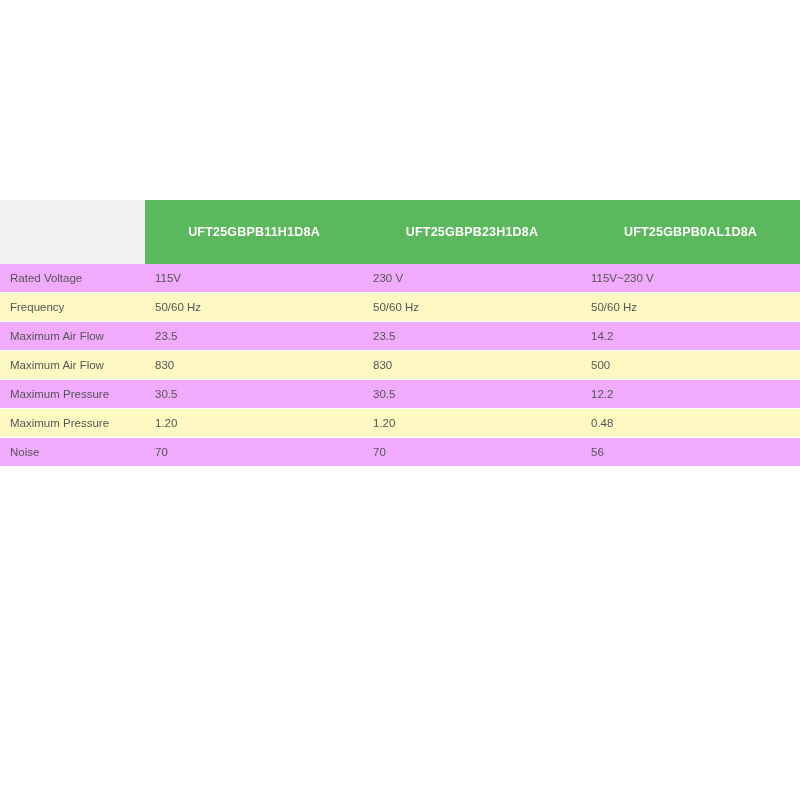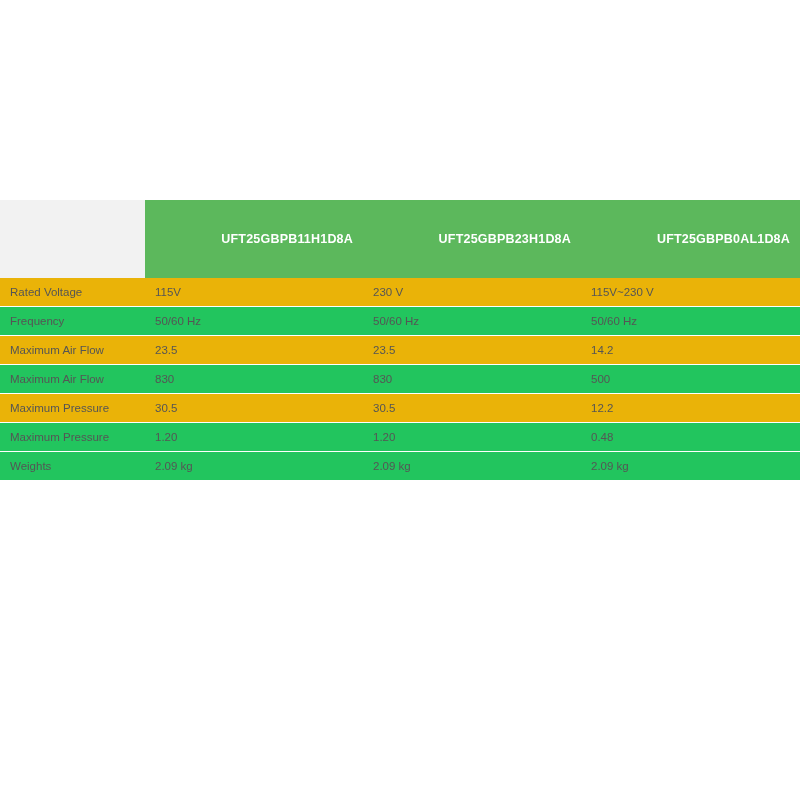--- a/index.html
+++ b/index.html
@@ -32,44 +32,44 @@
     font-size: 11.5px;
     color: #555555;
   }
   table.spec-table col.c-label { width: 145px; }
   table.spec-table col.c-val   { width: 218px; }
   table.spec-table col.c-val2  { width: 218px; }
   table.spec-table col.c-val3  { width: 219px; }
 
   thead th {
     height: 54px;
-    padding: 12px 10px;
+    padding: 5px 10px;
     font-size: 12.5px;
     font-weight: bold;
-    text-align: right;
+    text-align: center;
     vertical-align: middle;
     letter-spacing: 0.2px;
   }
   thead th.head-blank {
     background: #f2f2f2;
   }
   thead th.head-model {
     background: #5cb85c;
     color: #ffffff;
   }
   tbody td {
     height: 28px;
     padding: 0 10px;
     vertical-align: middle;
     font-size: 11.5px;
     color: #555555;
     border-bottom: 1px solid #ffffff;
   }
-  tbody tr.odd td { background: #eab308; }
-  tbody tr.even td { background: #22c55e; }
+  tbody tr.odd td { background: #f0abfc; }
+  tbody tr.even td { background: #fef9c3; }
   tbody td.label-cell {
     color: #555555;
   }
 </style>
 </head>
 <body>
 
 <div class="page">
   <div class="spec-table-wrap">
     <table class="spec-table">
@@ -117,22 +117,22 @@
           <td>30.5</td>
           <td>30.5</td>
           <td>12.2</td>
         </tr>
         <tr class="even">
           <td class="label-cell">Maximum Pressure</td>
           <td>1.20</td>
           <td>1.20</td>
           <td>0.48</td>
         </tr>
-        <tr class="even">
-          <td class="label-cell">Weights</td>
-          <td>2.09 kg</td>
-          <td>2.09 kg</td>
-          <td>2.09 kg</td>
+        <tr class="odd">
+          <td class="label-cell">Noise</td>
+          <td>70</td>
+          <td>70</td>
+          <td>56</td>
         </tr>
       </tbody>
     </table>
   </div>
 </div>
 
 </body></html>

